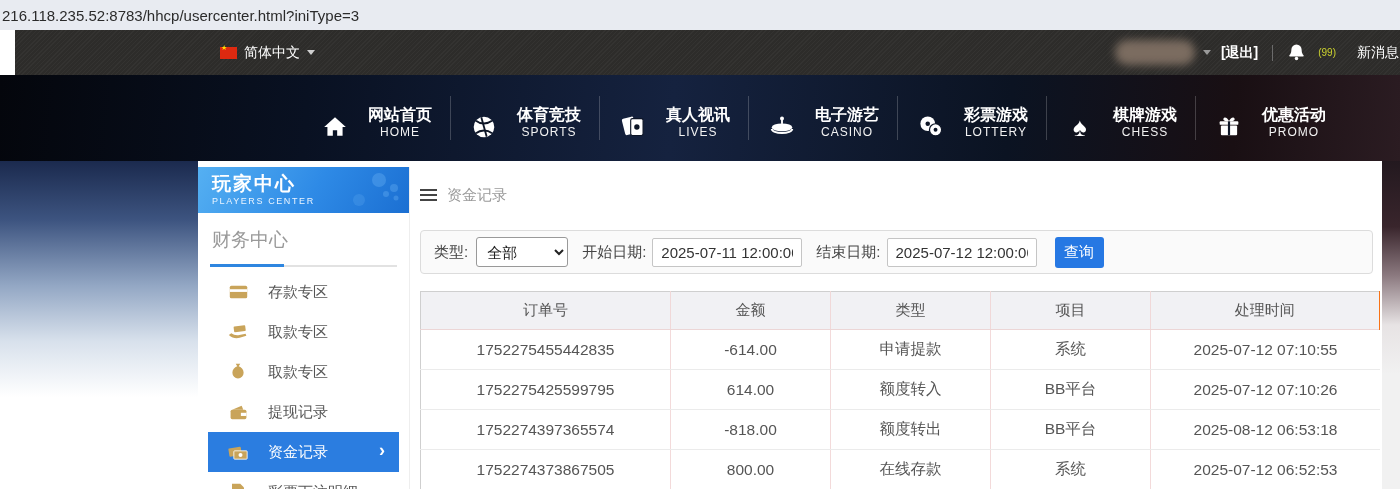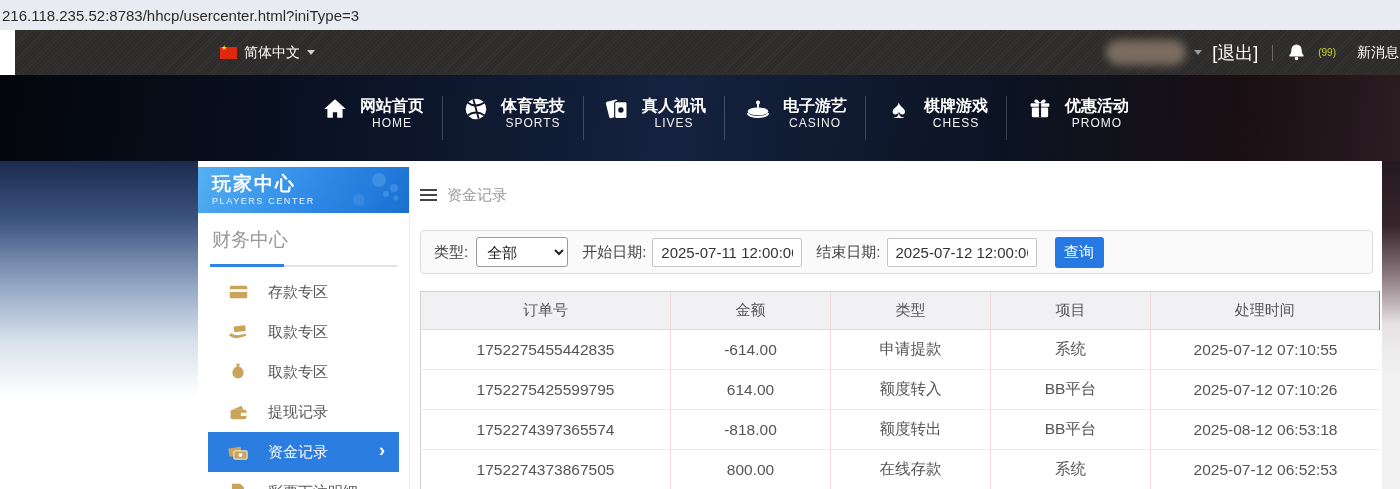--- a/index.html
+++ b/index.html
@@ -19,31 +19,31 @@
   .acct-left { display:flex; align-items:center; gap:7px; margin-left:205px; cursor:pointer; }
   .flag { width:17px; height:12px; background:#de2910; display:inline-block; position:relative; }
   .flag::before { content:"★"; position:absolute; left:1px; top:-3px; font-size:7px; color:#ffde00; }
   .lang-label { font-size:14px; }
   .caret { width:0; height:0; border-left:4px solid transparent; border-right:4px solid transparent;
     border-top:5px solid #cfcfcf; display:inline-block; }
   .acct-right { display:flex; align-items:center; margin-right:16px; }
   .user-blob { width:80px; height:25px; border-radius:13px; background:#7b6c60; filter:blur(4px);
     display:inline-block; }
   .caret-user { margin:0 10px 0 8px; border-top-color:#9a9a9a; }
-  .logout { font-size:18px; color:#fff; text-decoration:none; cursor:pointer; }
+  .logout { font-size:14px; color:#fff; text-decoration:none; cursor:pointer;font-weight:bold; }
   .vdiv { width:1px; height:16px; background:#6b6b6b; margin:0 14px; display:inline-block; }
   .bell { display:inline-flex; margin-right:12px; cursor:pointer; }
   .msg-count { font-size:10px; color:#cdd32e; margin-right:21px; }
   .msg-label { font-size:14px; color:#fff; cursor:pointer; }
 
   
   .mainnav { position:absolute; left:0; top:75px; width:1400px; height:86px;
     background:linear-gradient(95deg,#04060c 0%,#091122 22%,#15223f 48%,#0b1322 72%,#190f13 88%,#2b1c22 100%); }
   .nav-row { position:absolute; left:302px; top:0; height:100%; display:flex; align-items:center; }
-  .nav-item { display:flex; align-items:flex-start; gap:10px; padding:0 18px; height:44px;
+  .nav-item { display:flex; align-items:flex-end; gap:18px; padding:0 18px; height:44px;
     border-right:1px solid rgba(255,255,255,0.20); cursor:pointer; }
   .nav-item:last-child { border-right:none; }
   .nav-icon { display:inline-flex; width:30px; justify-content:center; }
   .nav-text { display:flex; flex-direction:column; align-items:center; }
   .nav-zh { font-size:16px; font-weight:bold; color:#fff; line-height:20px; white-space:nowrap; }
   .nav-en { font-size:12px; color:#f2f2f2; line-height:15px; letter-spacing:1px; white-space:nowrap; }
   .spade-glyph { font-size:26px; color:#fff; line-height:26px; }
   .spade-glyph::before { content:"♠"; }
 
   
@@ -191,20 +191,34 @@
             <path d="M3.2 14.6c0 1.9 3.9 3.4 8.8 3.4s8.8-1.5 8.8-3.4" fill="none" stroke="#fff" stroke-width="1.6"></path>
           </svg>
       </span>
       <span class="nav-text">
         <span class="nav-zh">电子游艺</span>
         <span class="nav-en">CASINO</span>
       </span>
     </div>
     <div class="nav-item">
       <span class="nav-icon">
+        <svg width="26" height="26" viewBox="0 0 24 24">
+            <circle cx="9" cy="9" r="6.8" fill="#fff"></circle>
+            <circle cx="16.2" cy="14.6" r="5.6" fill="#fff" stroke="#0d1526" stroke-width="1.1"></circle>
+            <circle cx="9" cy="9" r="2.1" fill="#0d1526"></circle>
+            <circle cx="16.2" cy="14.6" r="1.8" fill="#0d1526"></circle>
+          </svg>
+      </span>
+      <span class="nav-text">
+        <span class="nav-zh">彩票游戏</span>
+        <span class="nav-en">LOTTERY</span>
+      </span>
+    </div>
+    <div class="nav-item">
+      <span class="nav-icon">
           <span class="spade-glyph"></span>
         </span>
       <span class="nav-text">
         <span class="nav-zh">棋牌游戏</span>
         <span class="nav-en">CHESS</span>
       </span>
     </div>
     <div class="nav-item">
       <span class="nav-icon">
         <svg width="26" height="26" viewBox="0 0 24 24" fill="#fff">

